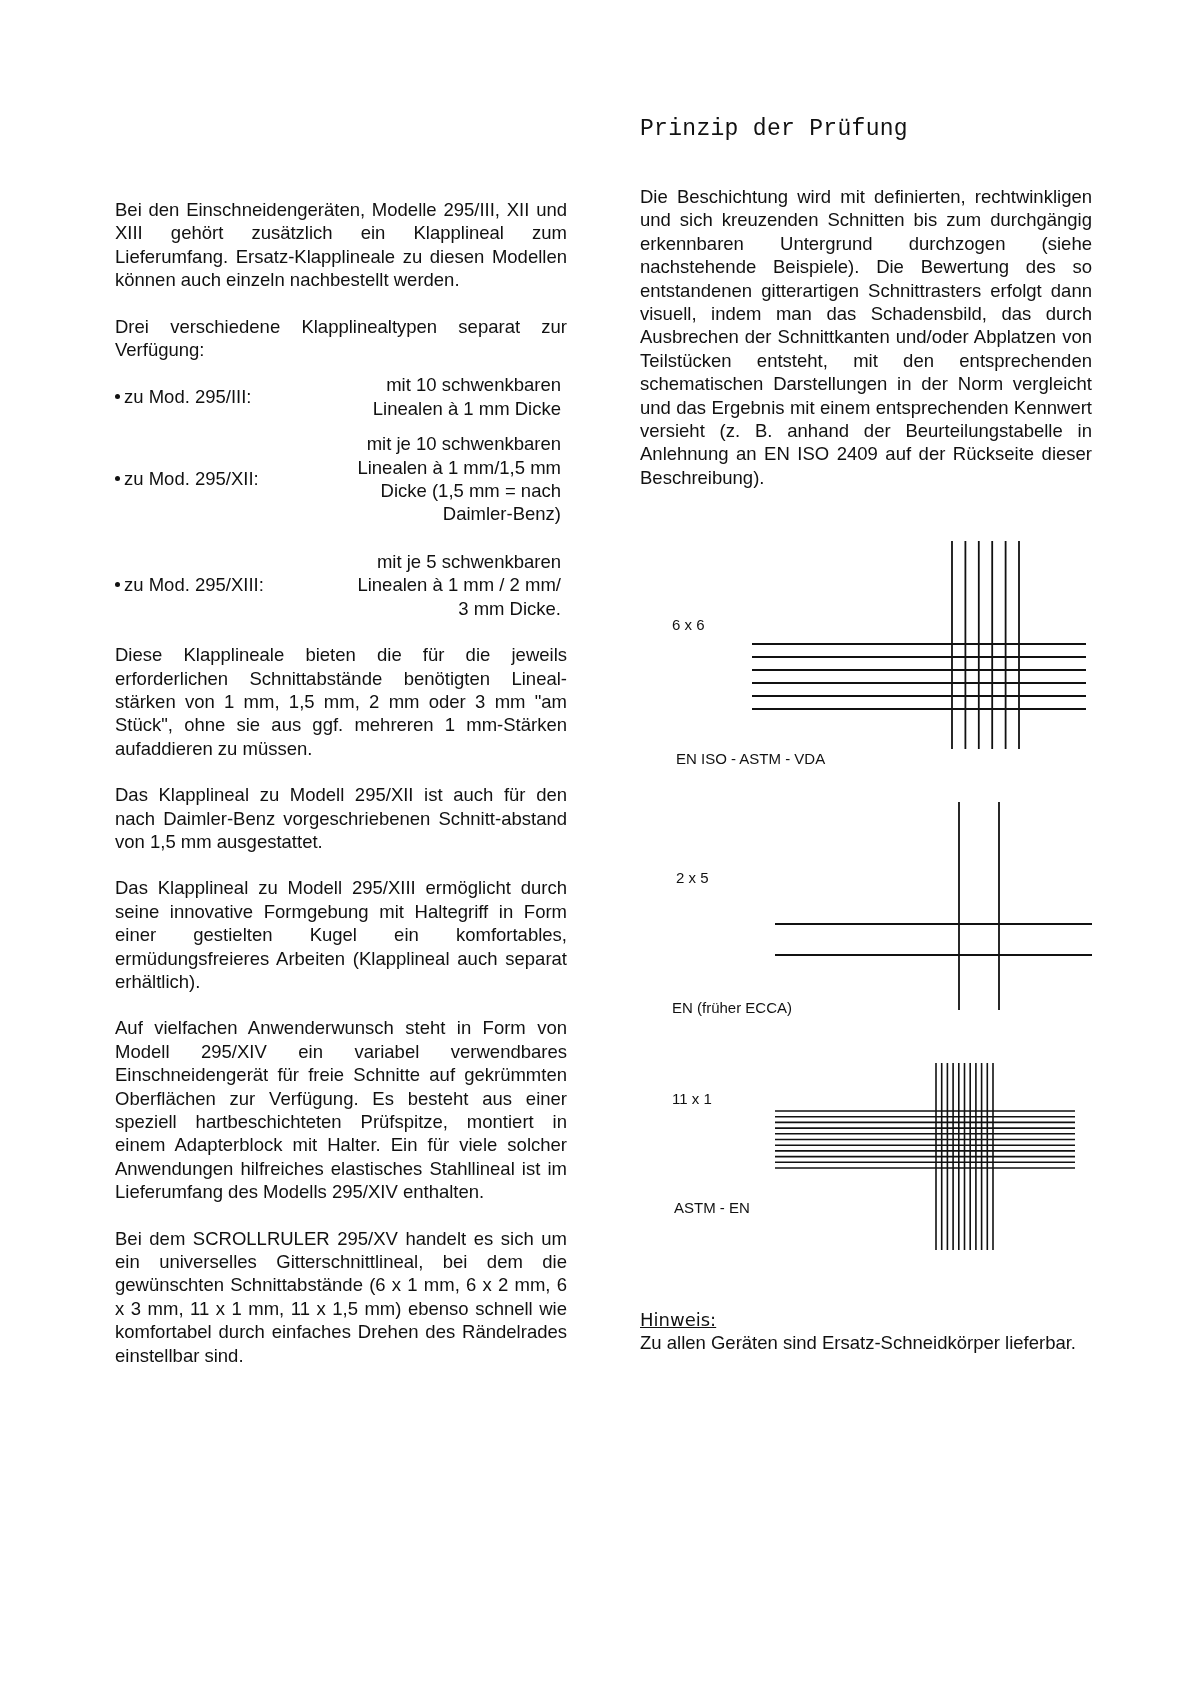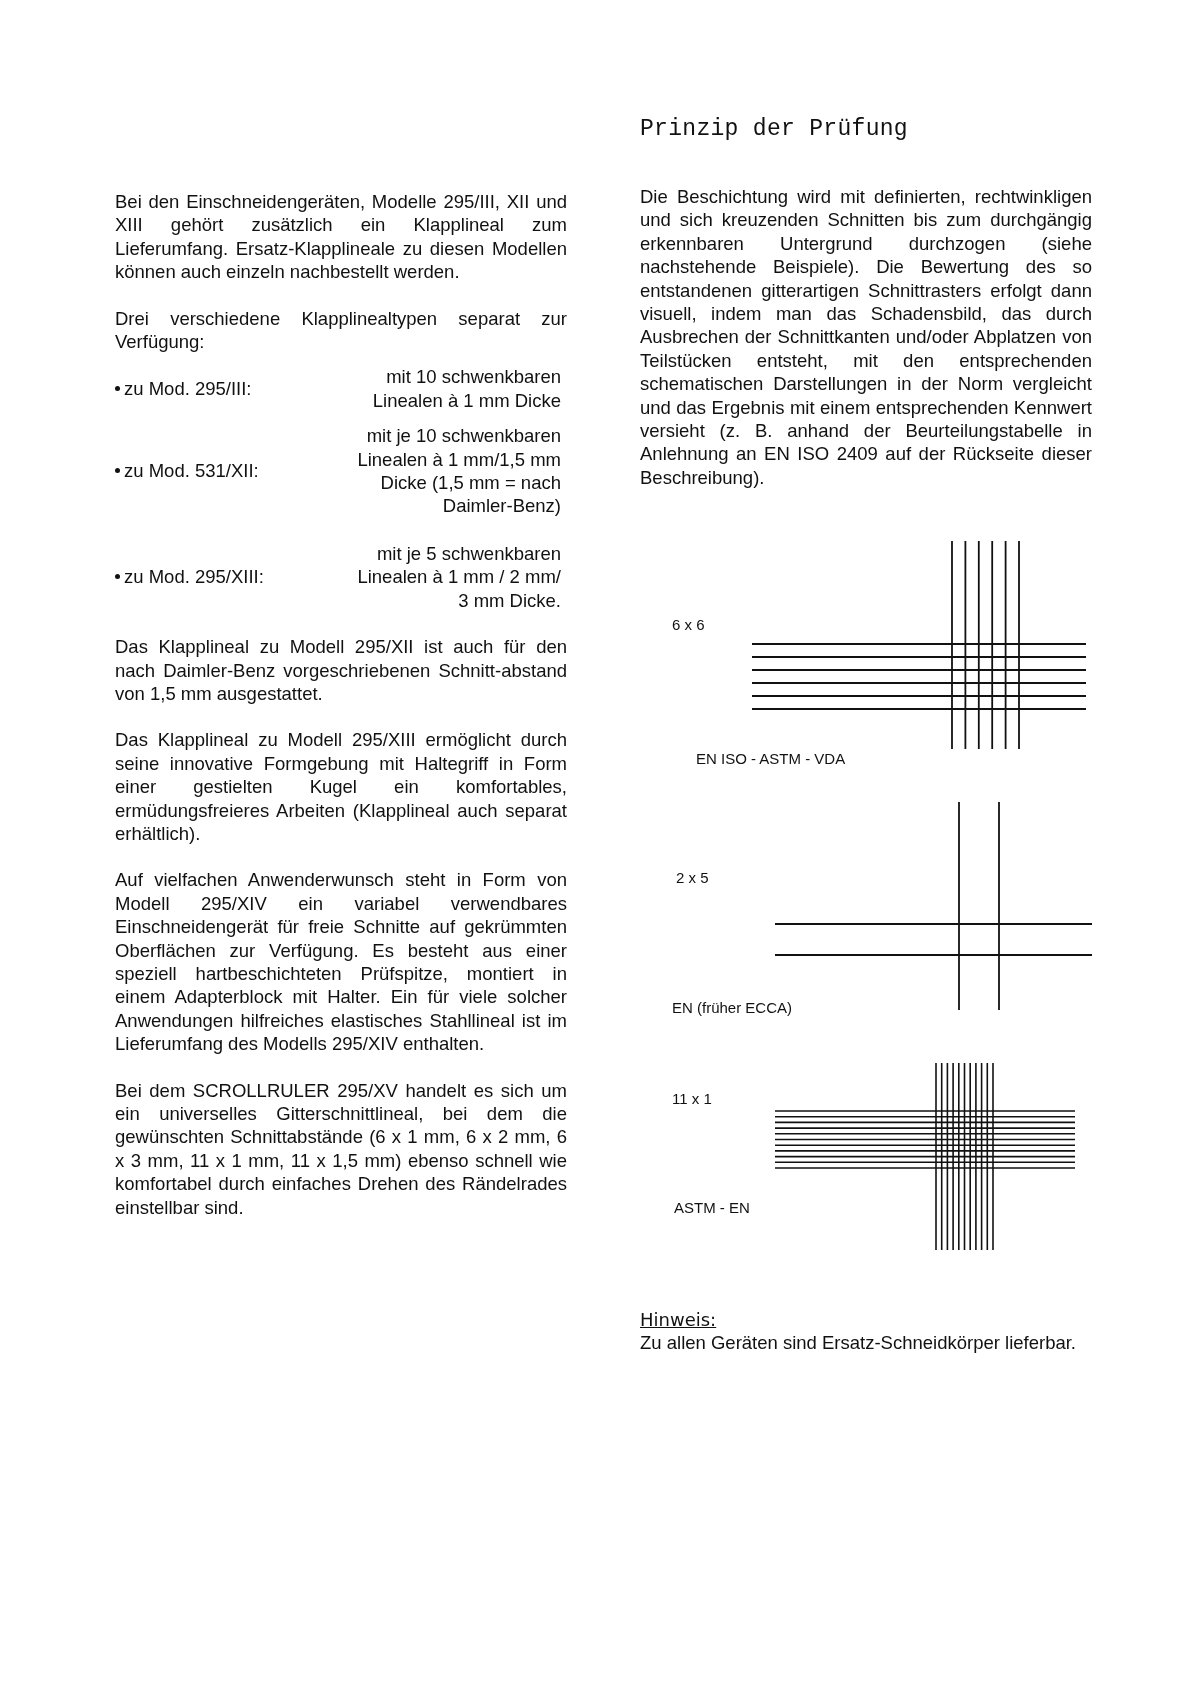--- a/index.html
+++ b/index.html
@@ -1,19 +1,19 @@
 <!DOCTYPE html>
 <html><head>
 <meta charset="utf-8">
 <style>
   html, body { margin: 0; padding: 0; background: #ffffff; }
   body { width: 1200px; height: 1697px; position: relative; overflow: hidden;
          font-family: "Liberation Sans", sans-serif; color: #111; }
   .col { position: absolute; font-size: 18.5px; line-height: 23.4px; }
-  .left { left: 115px; top: 190px; width: 452px; }
+  .left { left: 115px; top: 198px; width: 452px; }
   .right { left: 640px; top: 185px; width: 452px; }
   .para { text-align: justify; margin: 0 0 23px 0; }
   .heading { position: absolute; left: 640px; top: 116px; font-size: 23px;
              font-family: Liberation Mono, monospace; font-weight: normal; letter-spacing: 0.3px; }
   .bullet-row { display: flex; justify-content: space-between; margin-bottom: 12px; align-items: center; }
   .bullet-label { white-space: nowrap; }
   .bullet-desc { text-align: right; padding-right: 6px; }
   .bullet-row.gap { margin-bottom: 24px; }
   .dot { display: inline-block; width: 5px; height: 5px; border-radius: 50%;
          background: #111; vertical-align: middle; margin-right: 4px; position: relative; top: -2px; }
@@ -32,51 +32,52 @@
 
   <div class="bullet-row">
     <span class="bullet-label"><span class="dot"></span><span>zu Mod. 295/III:</span></span>
     <span class="bullet-desc">
       <span>mit 10 schwenkbaren</span><br>
       <span>Linealen à 1 mm Dicke</span>
     </span>
   </div>
 
   <div class="bullet-row gap">
-    <span class="bullet-label"><span class="dot"></span><span>zu Mod. 531/XII:</span></span>
+    <span class="bullet-label"><span class="dot"></span><span>zu Mod. 295/XII:</span></span>
     <span class="bullet-desc">
       <span>mit je 10 schwenkbaren</span><br>
       <span>Linealen à 1 mm/1,5 mm</span><br>
       <span>Dicke (1,5 mm = nach</span><br>
       <span>Daimler-Benz)</span>
     </span>
   </div>
 
   <div class="bullet-row" style="margin-bottom:23px">
     <span class="bullet-label"><span class="dot"></span><span>zu Mod. 295/XIII:</span></span>
     <span class="bullet-desc">
       <span>mit je 5 schwenkbaren</span><br>
       <span>Linealen à 1 mm / 2 mm/</span><br>
       <span>3 mm Dicke.</span>
     </span>
   </div>
 
+  <p class="para">Diese Klapplineale bieten die für die jeweils erforderlichen Schnittabstände benötigten Lineal-stärken von 1 mm, 1,5 mm, 2 mm oder 3 mm "am Stück", ohne sie aus ggf. mehreren 1 mm-Stärken aufaddieren zu müssen.</p>
   <p class="para">Das Klapplineal zu Modell 295/XII ist auch für den nach Daimler-Benz vorgeschriebenen Schnitt-abstand von 1,5 mm ausgestattet.</p>
   <p class="para">Das Klapplineal zu Modell 295/XIII ermöglicht durch seine innovative Formgebung mit Haltegriff in Form einer gestielten Kugel ein komfortables, ermüdungsfreieres Arbeiten (Klapplineal auch separat erhältlich).</p>
   <p class="para">Auf vielfachen Anwenderwunsch steht in Form von Modell 295/XIV ein variabel verwendbares Einschneidengerät für freie Schnitte auf gekrümmten Oberflächen zur Verfügung. Es besteht aus einer speziell hartbeschichteten Prüfspitze, montiert in einem Adapterblock mit Halter. Ein für viele solcher Anwendungen hilfreiches elastisches Stahllineal ist im Lieferumfang des Modells 295/XIV enthalten.</p>
   <p class="para">Bei dem SCROLLRULER 295/XV handelt es sich um ein universelles Gitterschnittlineal, bei dem die gewünschten Schnittabstände (6 x 1 mm, 6 x 2 mm, 6 x 3 mm, 11 x 1 mm, 11 x 1,5 mm) ebenso schnell wie komfortabel durch einfaches Drehen des Rändelrades einstellbar sind.</p>
 </div>
 
 <h2 class="heading" style="margin:0">Prinzip der Prüfung</h2>
 <div class="col right">
   <p class="para">Die Beschichtung wird mit definierten, rechtwinkligen und sich kreuzenden Schnitten bis zum durchgängig erkennbaren Untergrund durchzogen (siehe nachstehende Beispiele). Die Bewertung des so entstandenen gitterartigen Schnittrasters erfolgt dann visuell, indem man das Schadensbild, das durch Ausbrechen der Schnittkanten und/oder Abplatzen von Teilstücken entsteht, mit den entsprechenden schematischen Darstellungen in der Norm vergleicht und das Ergebnis mit einem entsprechenden Kennwert versieht (z. B. anhand der Beurteilungstabelle in Anlehnung an EN ISO 2409 auf der Rückseite dieser Beschreibung).</p>
 </div>
 
 <span class="diagram-label" style="left:672px;top:616px">6 x 6</span>
-<span class="diagram-label" style="left:696px;top:750px">EN ISO - ASTM - VDA</span>
+<span class="diagram-label" style="left:676px;top:750px">EN ISO - ASTM - VDA</span>
 <span class="diagram-label" style="left:676px;top:869px">2 x 5</span>
 <span class="diagram-label" style="left:672px;top:999px">EN (früher ECCA)</span>
 <span class="diagram-label" style="left:672px;top:1090px">11 x 1</span>
 <span class="diagram-label" style="left:674px;top:1199px">ASTM - EN</span>
 
 <svg class="diagrams" width="1200" height="1697">
     <g>
       <line x1="952" x2="952" y1="541" y2="749" stroke="#111" stroke-width="1.8"></line>
       <line x1="965.4" x2="965.4" y1="541" y2="749" stroke="#111" stroke-width="1.8"></line>
       <line x1="978.8" x2="978.8" y1="541" y2="749" stroke="#111" stroke-width="1.8"></line>

